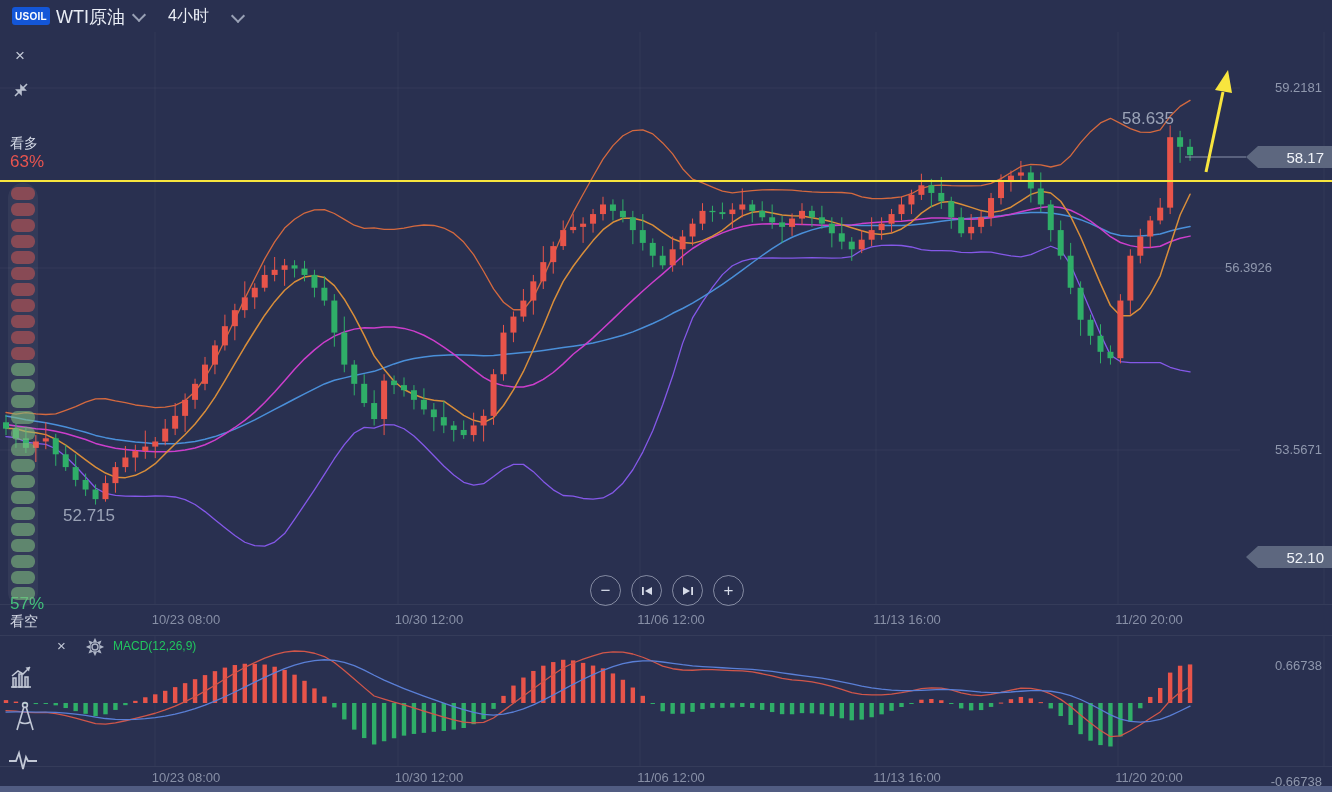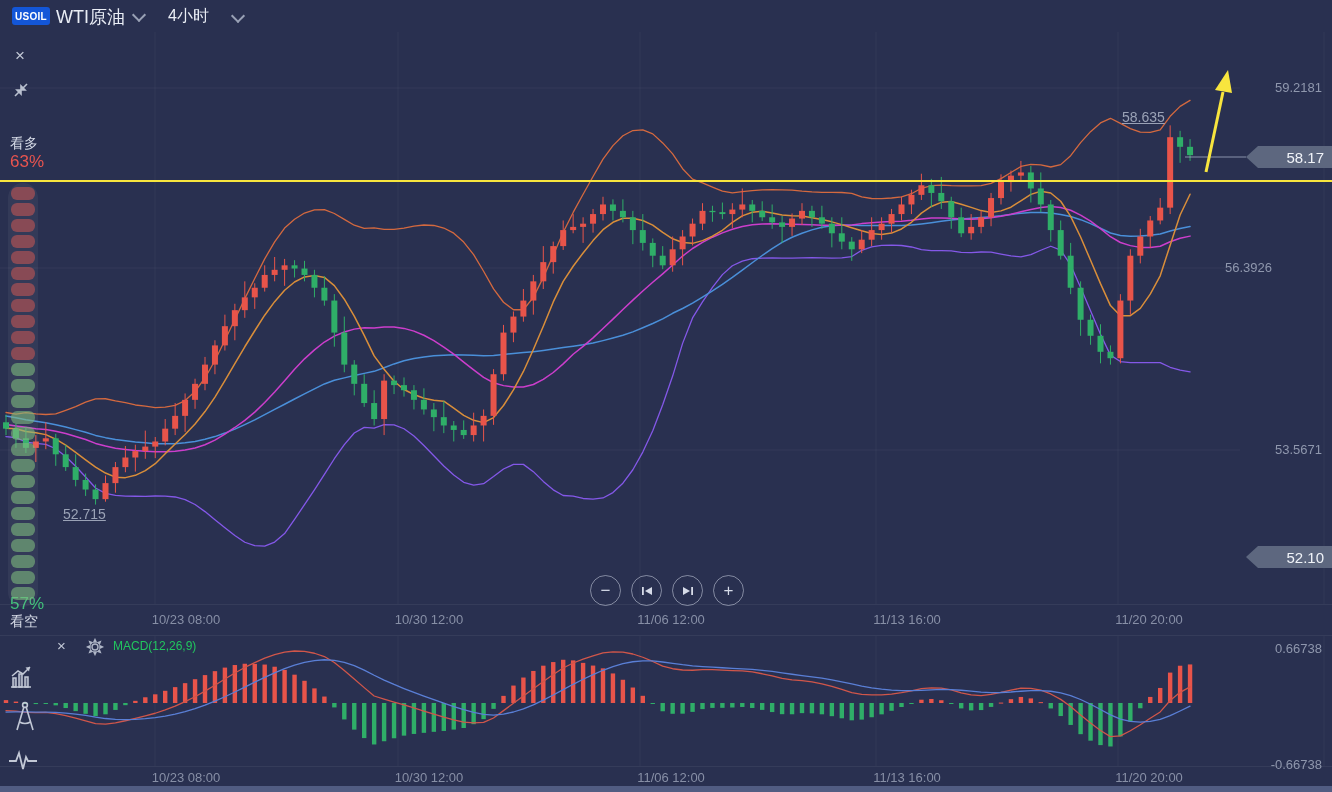--- a/index.html
+++ b/index.html
@@ -16,28 +16,28 @@
   .tool{color:#c2c8d6;font-size:17px;line-height:1;cursor:pointer;}
   
   .sent-label{font-size:14px;color:#d7dce8;}
   .sent-pct{font-size:17px;}
   
   .plabel{font-size:13px;color:#8f97ad;text-align:right;width:80px;}
   .tlabel{position:absolute;font-size:13px;color:#878fa6;transform:translateX(-50%);white-space:nowrap;margin-left:31px;}
   .ptag{left:1246px;width:86px;height:22px;background:rgba(96,106,130,0.95);color:#f0f3f8;
     font-size:15px;display:flex;align-items:center;justify-content:flex-end;padding-right:8px;box-sizing:border-box;
     clip-path:polygon(12px 0,100% 0,100% 100%,12px 100%,0 50%);}
-  .ann-label{font-size:14px;color:#9aa2b6;white-space:nowrap;text-decoration:underline;}
+  .ann-label{font-size:17px;color:#9aa2b6;white-space:nowrap;}
   
   .ctl-row{left:590px;top:575px;display:flex;gap:10px;}
   .ctl-btn{width:29px;height:29px;border-radius:50%;border:1.4px solid rgba(220,226,240,0.5);
     color:#d6dbe8;display:flex;align-items:center;justify-content:center;font-size:17px;cursor:pointer;background:transparent;}
   
   .macd-title{font-size:12px;color:#22c55e;}
-  .mlabel{font-size:13px;color:#8f97ad;text-align:right;width:90px;}
+  .mlabel{font-size:13px;color:#8f97ad;text-align:right;width:90px;margin-top:17px;}
   .gauge-wrap{left:8px;top:183px;width:30px;height:424px;background:rgba(255,255,255,0.05);
     border-radius:15px;}
   .hr-line{left:0;width:1332px;height:1px;background:rgba(255,255,255,0.06);}
   .scrollbar{left:0;top:786px;width:1332px;height:6px;background:#515c82;}
 </style>
 </head>
 <body>
 
 <div id="app">
 

